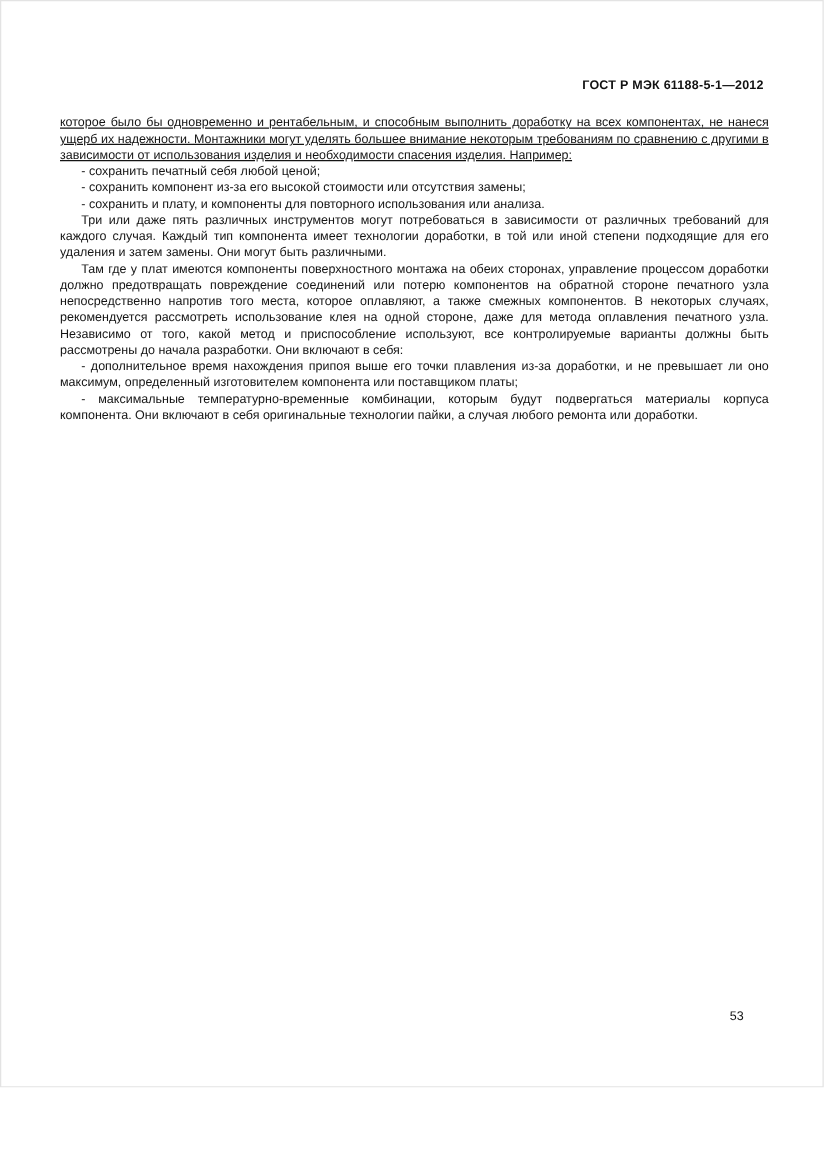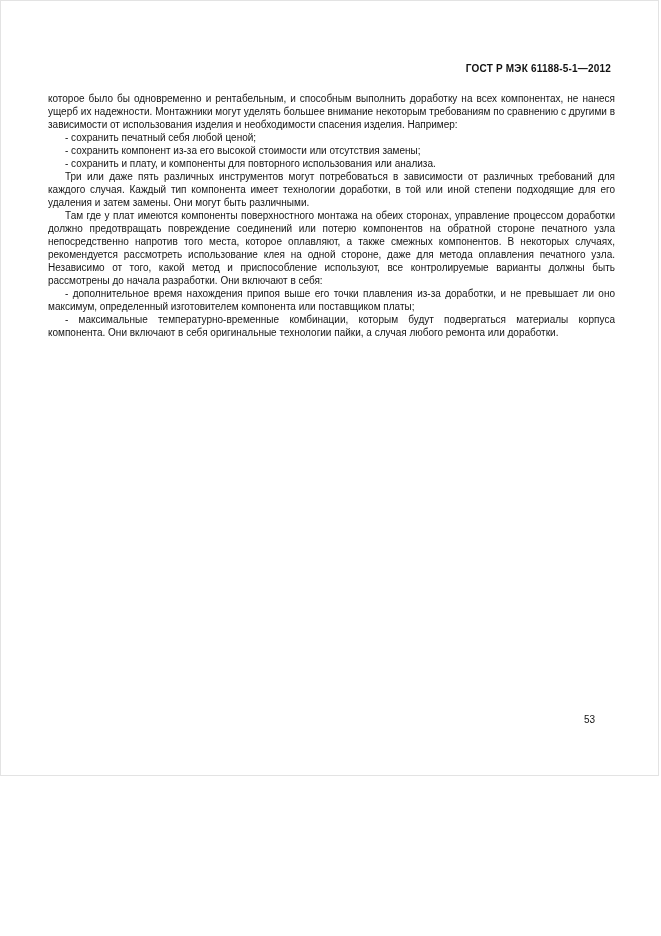--- a/index.html
+++ b/index.html
@@ -4,21 +4,21 @@
 <style>
   html, body {
     margin: 0;
     padding: 0;
     background: #ffffff;
     font-family: "Liberation Sans", sans-serif;
   }
   .page {
     position: relative;
     width: 659px;
-    height: 776px;
+    height: 870px;
     background: #ffffff;
     border: 1px solid #e3e3e3;
     box-sizing: border-box;
     overflow: hidden;
   }
   .doc-header {
     position: absolute;
     top: 62px;
     right: 47px;
     font-size: 10px;
@@ -35,20 +35,21 @@
     line-height: 13px;
     color: #141414;
   }
   .para {
     margin: 0;
     text-align: justify;
     text-indent: 17px;
   }
   .para.flush {
     text-indent: 0;
+    text-decoration: underline;
   }
   .heading {
     margin: 0;
     font-weight: bold;
     text-indent: 17px;
     text-align: left;
   }
   .heading .sec-num {
     margin-right: 7px;
   }

